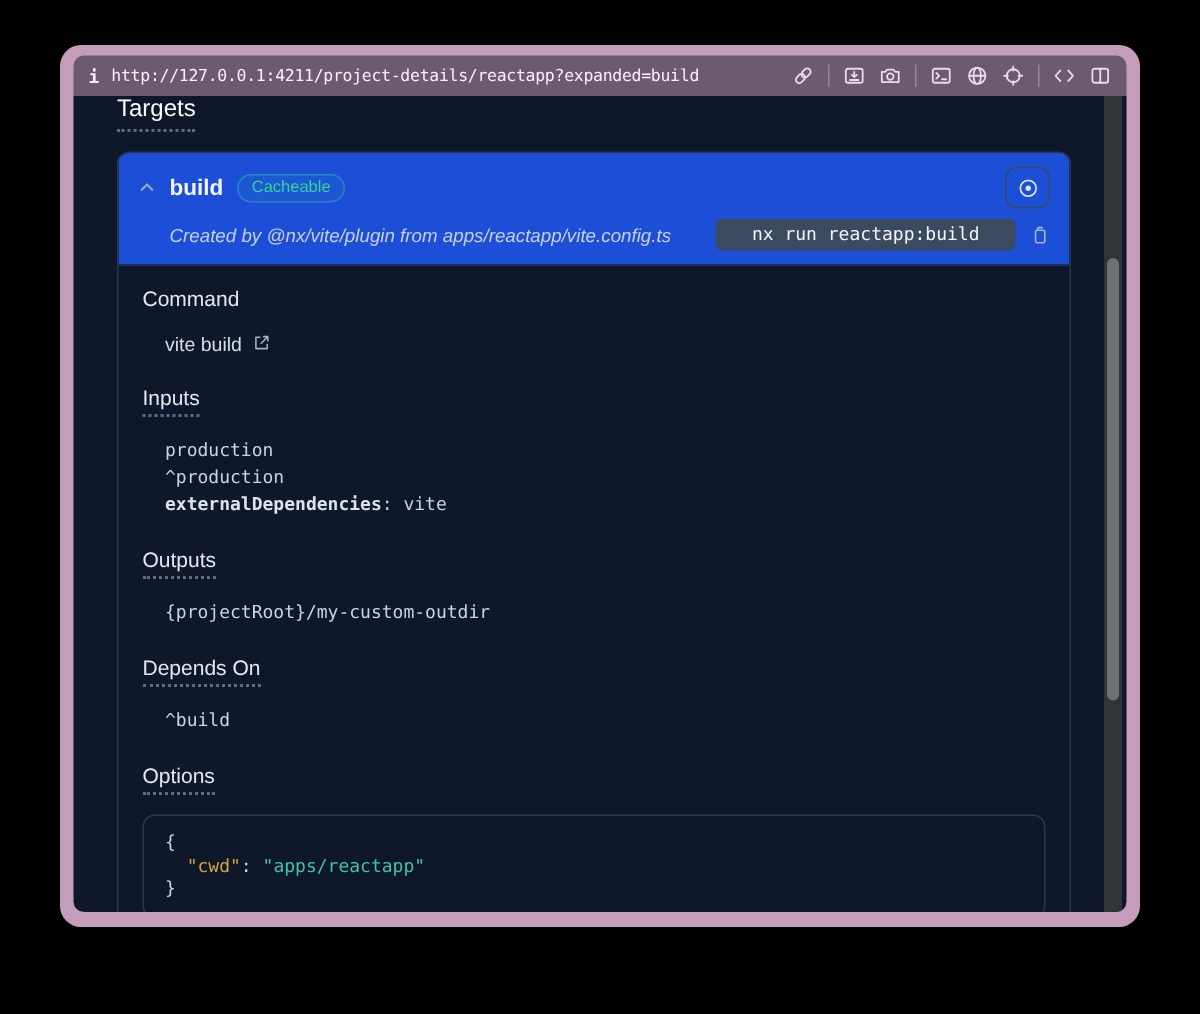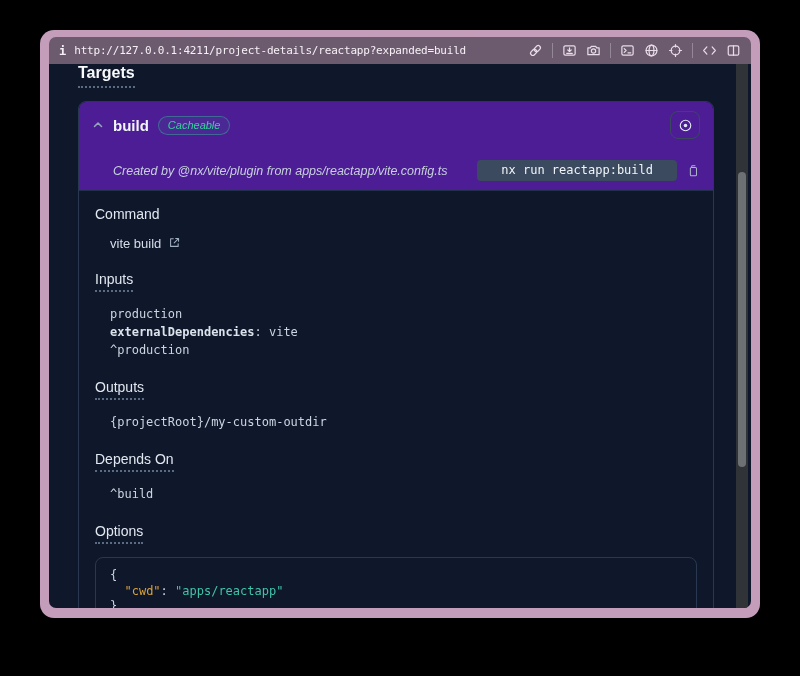--- a/index.html
+++ b/index.html
@@ -20,31 +20,31 @@
   .tools { margin-left:auto; display:flex; align-items:center; gap:9px; }
   .tdiv { width:1px; height:15px; background:rgba(255,255,255,.28); }
   .ticon { width:15px; height:15px; stroke:#e8dce8; stroke-width:1.3; fill:none;
     stroke-linecap:round; stroke-linejoin:round; cursor:pointer; }
 
   
   .content { flex:1 1 auto; background:#0f172a; border-radius:0 0 7px 7px;
     position:relative; overflow:hidden; padding:0 37px 0 29px; }
 
   .page-title { margin-top:-7px; display:inline-block; color:#f8fafc; font-size:16px;
-    font-weight:700; padding-bottom:4px; border-bottom:2px dotted #5b6b82; }
+    font-weight:400; padding-bottom:4px; border-bottom:2px dotted #5b6b82; }
 
   .card { margin-top:13px; border:1px solid #2a3750; border-radius:8px; background:#0f172a; overflow:hidden; }
-  .card-header { background:#4c1d95; border-bottom:1px solid #23304a; padding:9px 13px 9px 13px; cursor:pointer; }
+  .card-header { background:#1d4ed8; border-bottom:1px solid #23304a; padding:9px 13px 9px 13px; cursor:pointer; }
   .hrow { display:flex; align-items:center; gap:9px; }
-  .hrow2 { margin-top:21px; display:flex; align-items:center; gap:9px; }
+  .hrow2 { margin-top:7px; display:flex; align-items:center; gap:9px; }
   .chev { width:12px; height:12px; stroke:#94a3b8; stroke-width:1.6; fill:none;
     stroke-linecap:round; stroke-linejoin:round; flex:0 0 12px; }
   .tname { color:#f1f5f9; font-size:15px; font-weight:700; }
   .badge { color:#34d399; font-size:11px; padding:2px 9px 3px; border-radius:10px;
-    border:1px solid rgba(52,211,153,.38); background:rgba(52,211,153,.07);font-style:italic; }
+    border:1px solid rgba(52,211,153,.38); background:rgba(52,211,153,.07); }
   .eyebtn { margin-left:auto; width:30px; height:28px; border:1px solid #3a485e; border-radius:8px;
     background:transparent; display:flex; align-items:center; justify-content:center; cursor:pointer; }
   .eyeicon { width:15px; height:15px; stroke:#e2e8f0; stroke-width:1.2; fill:none; }
   .created { color:#c7d0dc; font-size:12.5px; font-style:italic; margin-left:21px; }
   .chip { margin-left:auto; background:#3b4a5e; color:#f1f5f9; font-family:"DejaVu Sans Mono", monospace;
     font-size:12px; padding:3px 24px 4px; border-radius:4px; white-space:nowrap; cursor:pointer; }
   .copy { width:14px; height:14px; stroke:#aab6c5; stroke-width:1.2; fill:none; cursor:pointer; }
 
   .card-body { padding:14px 16px 26px 16px; }
   .sect { display:inline-block; color:#e2e8f0; font-size:14px; font-weight:500; }
@@ -154,22 +154,22 @@
           <div class="grp cmdline">
             <span>vite build</span>
             <svg class="extlink" viewBox="0 0 16 16">
               <path d="M6.5 3.5H3.2v9.3h9.3V9.5M9.5 3h3.5v3.5M12.8 3.2L7.6 8.4"></path>
             </svg>
           </div>
 
           <h3 class="sect u mt">Inputs</h3>
           <div class="grp">
             <div class="mono">production</div>
+            <div class="mono">^production</div>
             <div class="mono"><span class="bold">externalDependencies</span><span>: vite</span></div>
-            <div class="mono">^production</div>
           </div>
 
           <h3 class="sect u mt">Outputs</h3>
           <div class="grp">
             <div class="mono">{projectRoot}/my-custom-outdir</div>
           </div>
 
           <h3 class="sect u mt">Depends On</h3>
           <div class="grp">
             <div class="mono">^build</div>

